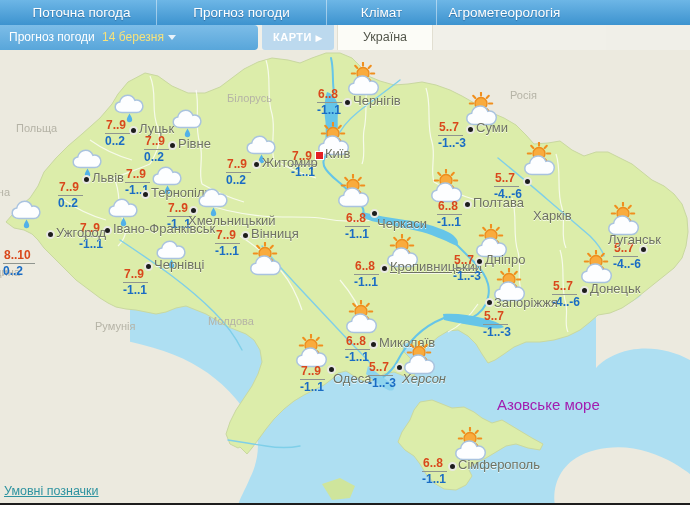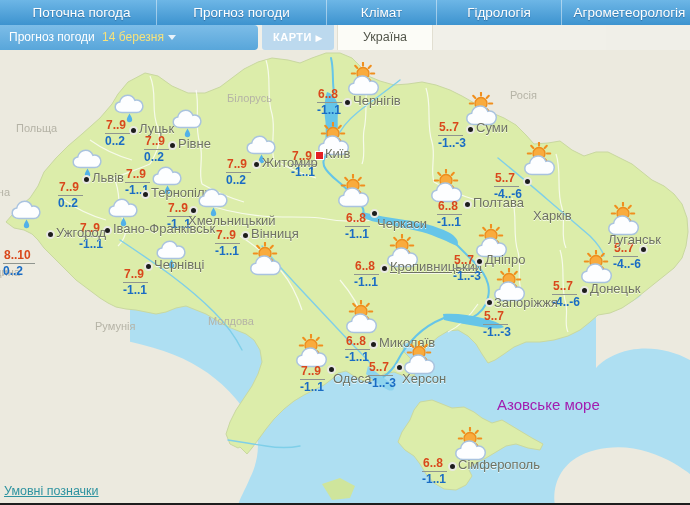--- a/index.html
+++ b/index.html
@@ -70,21 +70,20 @@
   }
   .bottom-bar{position:absolute;left:0;bottom:0;width:690px;height:2px;background:#1d1d1d;}
 </style>
 </head>
 <body>
 
 <div class="nav" id="top-nav">
     <div class="nav-tab t0">Поточна погода</div>
     <div class="nav-tab t1">Прогноз погоди</div>
     <div class="nav-tab t2">Клімат</div>
-    <div class="nav-tab t3">Гідрологія</div>
     <div class="nav-tab t4">Агрометеорологія</div>
   </div>
 
 <div class="subnav">
   <div class="breadcrumb-block">
     <span>Прогноз погоди</span>
     <span class="breadcrumb-date">14 березня</span><span class="caret"></span>
   </div>
   <div class="maps-btn">
     <span>КАРТИ</span>
@@ -337,21 +336,21 @@
         <use href="#sym-sun-cloud"></use>
       </svg>
       <div class="temp" style="left: 300px; top: 315px;"><div class="day">7..9</div><div class="night">-1..1</div></div>
       <div class="marker dot" style="left: 327px; top: 315px;"></div>
       <div class="city-label" style="left: 333px; top: 321px;">Одеса</div>
       <svg class="wicon" width="40" height="34" style="left: 399px; top: 291px;">
         <use href="#sym-sun-cloud"></use>
       </svg>
       <div class="temp" style="left: 368px; top: 311px;"><div class="day">5..7</div><div class="night">-1..-3</div></div>
       <div class="marker dot" style="left: 395px; top: 313px;"></div>
-      <div class="city-label" style="left: 402px; top: 321px;">Херсон</div>
+      <div class="city-label" style="left: 402px; top: 321px; font-style: italic;">Херсон</div>
       <svg class="wicon" width="40" height="34" style="left: 450px; top: 377px;">
         <use href="#sym-sun-cloud"></use>
       </svg>
       <div class="temp" style="left: 422px; top: 407px;"><div class="day">6..8</div><div class="night">-1..1</div></div>
       <div class="marker dot" style="left: 448px; top: 412px;"></div>
       <div class="city-label" style="left: 458px; top: 407px;">Сімферополь</div>
     </div>
 
   <div class="legend-link">Умовні позначки</div>
 </div>

